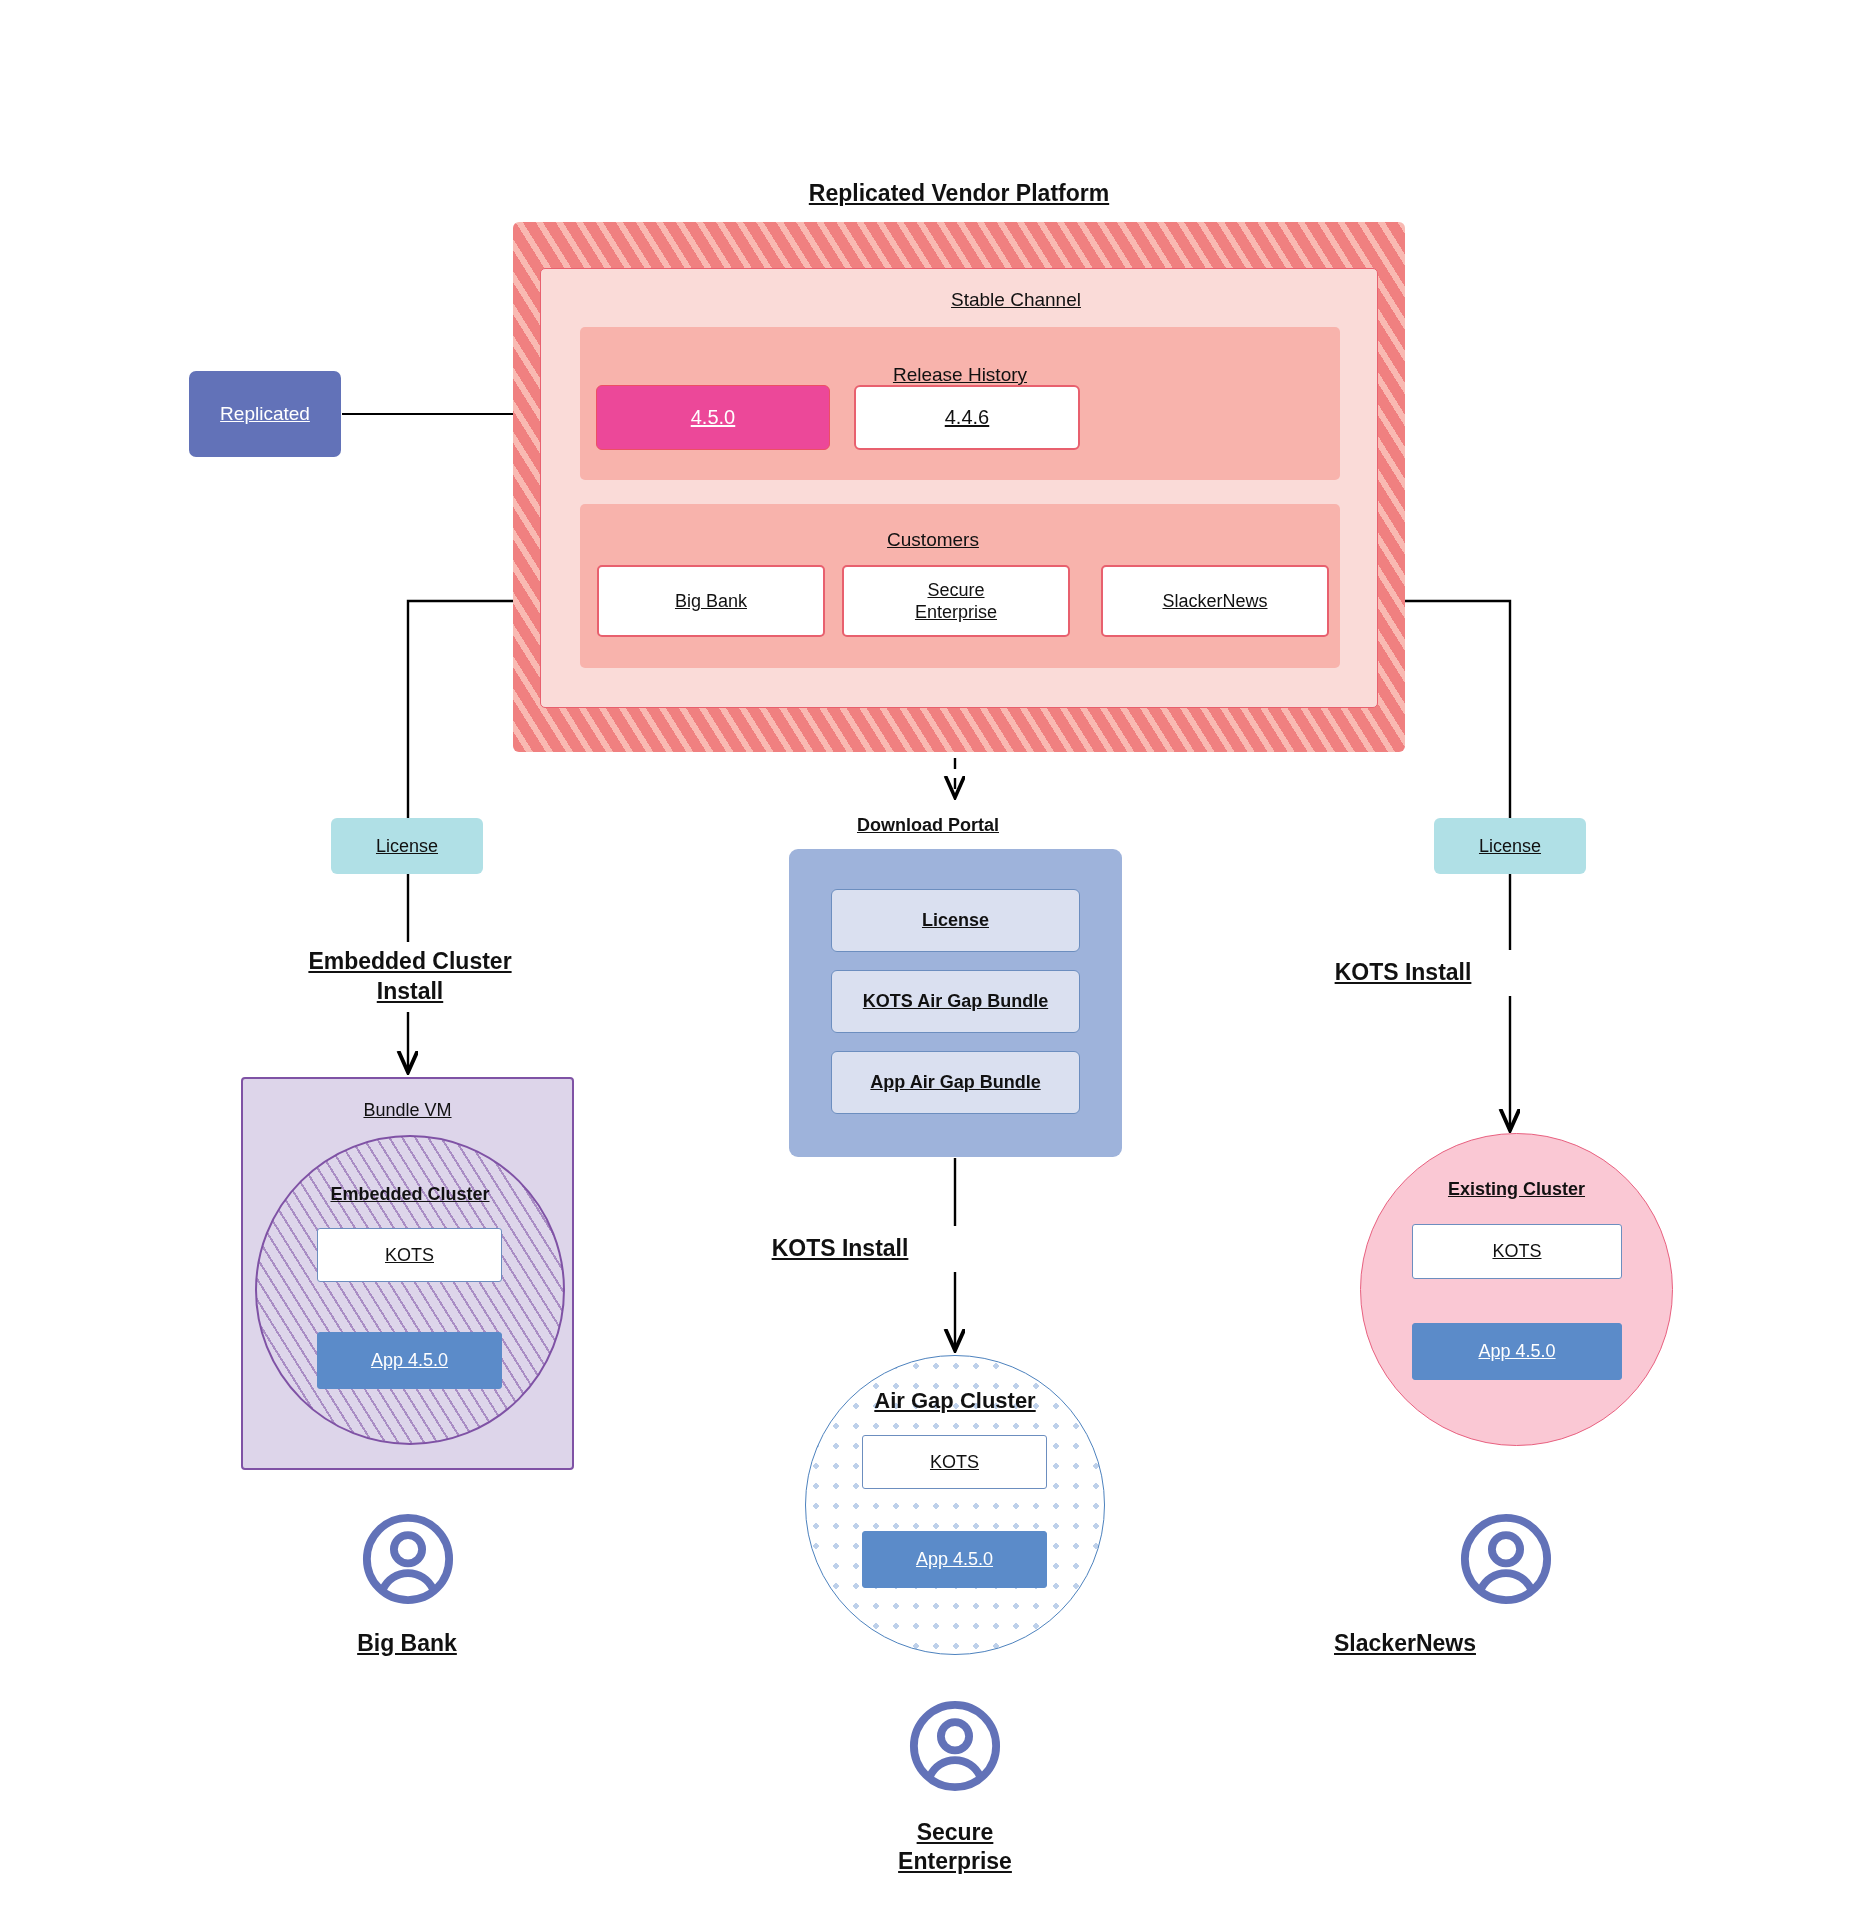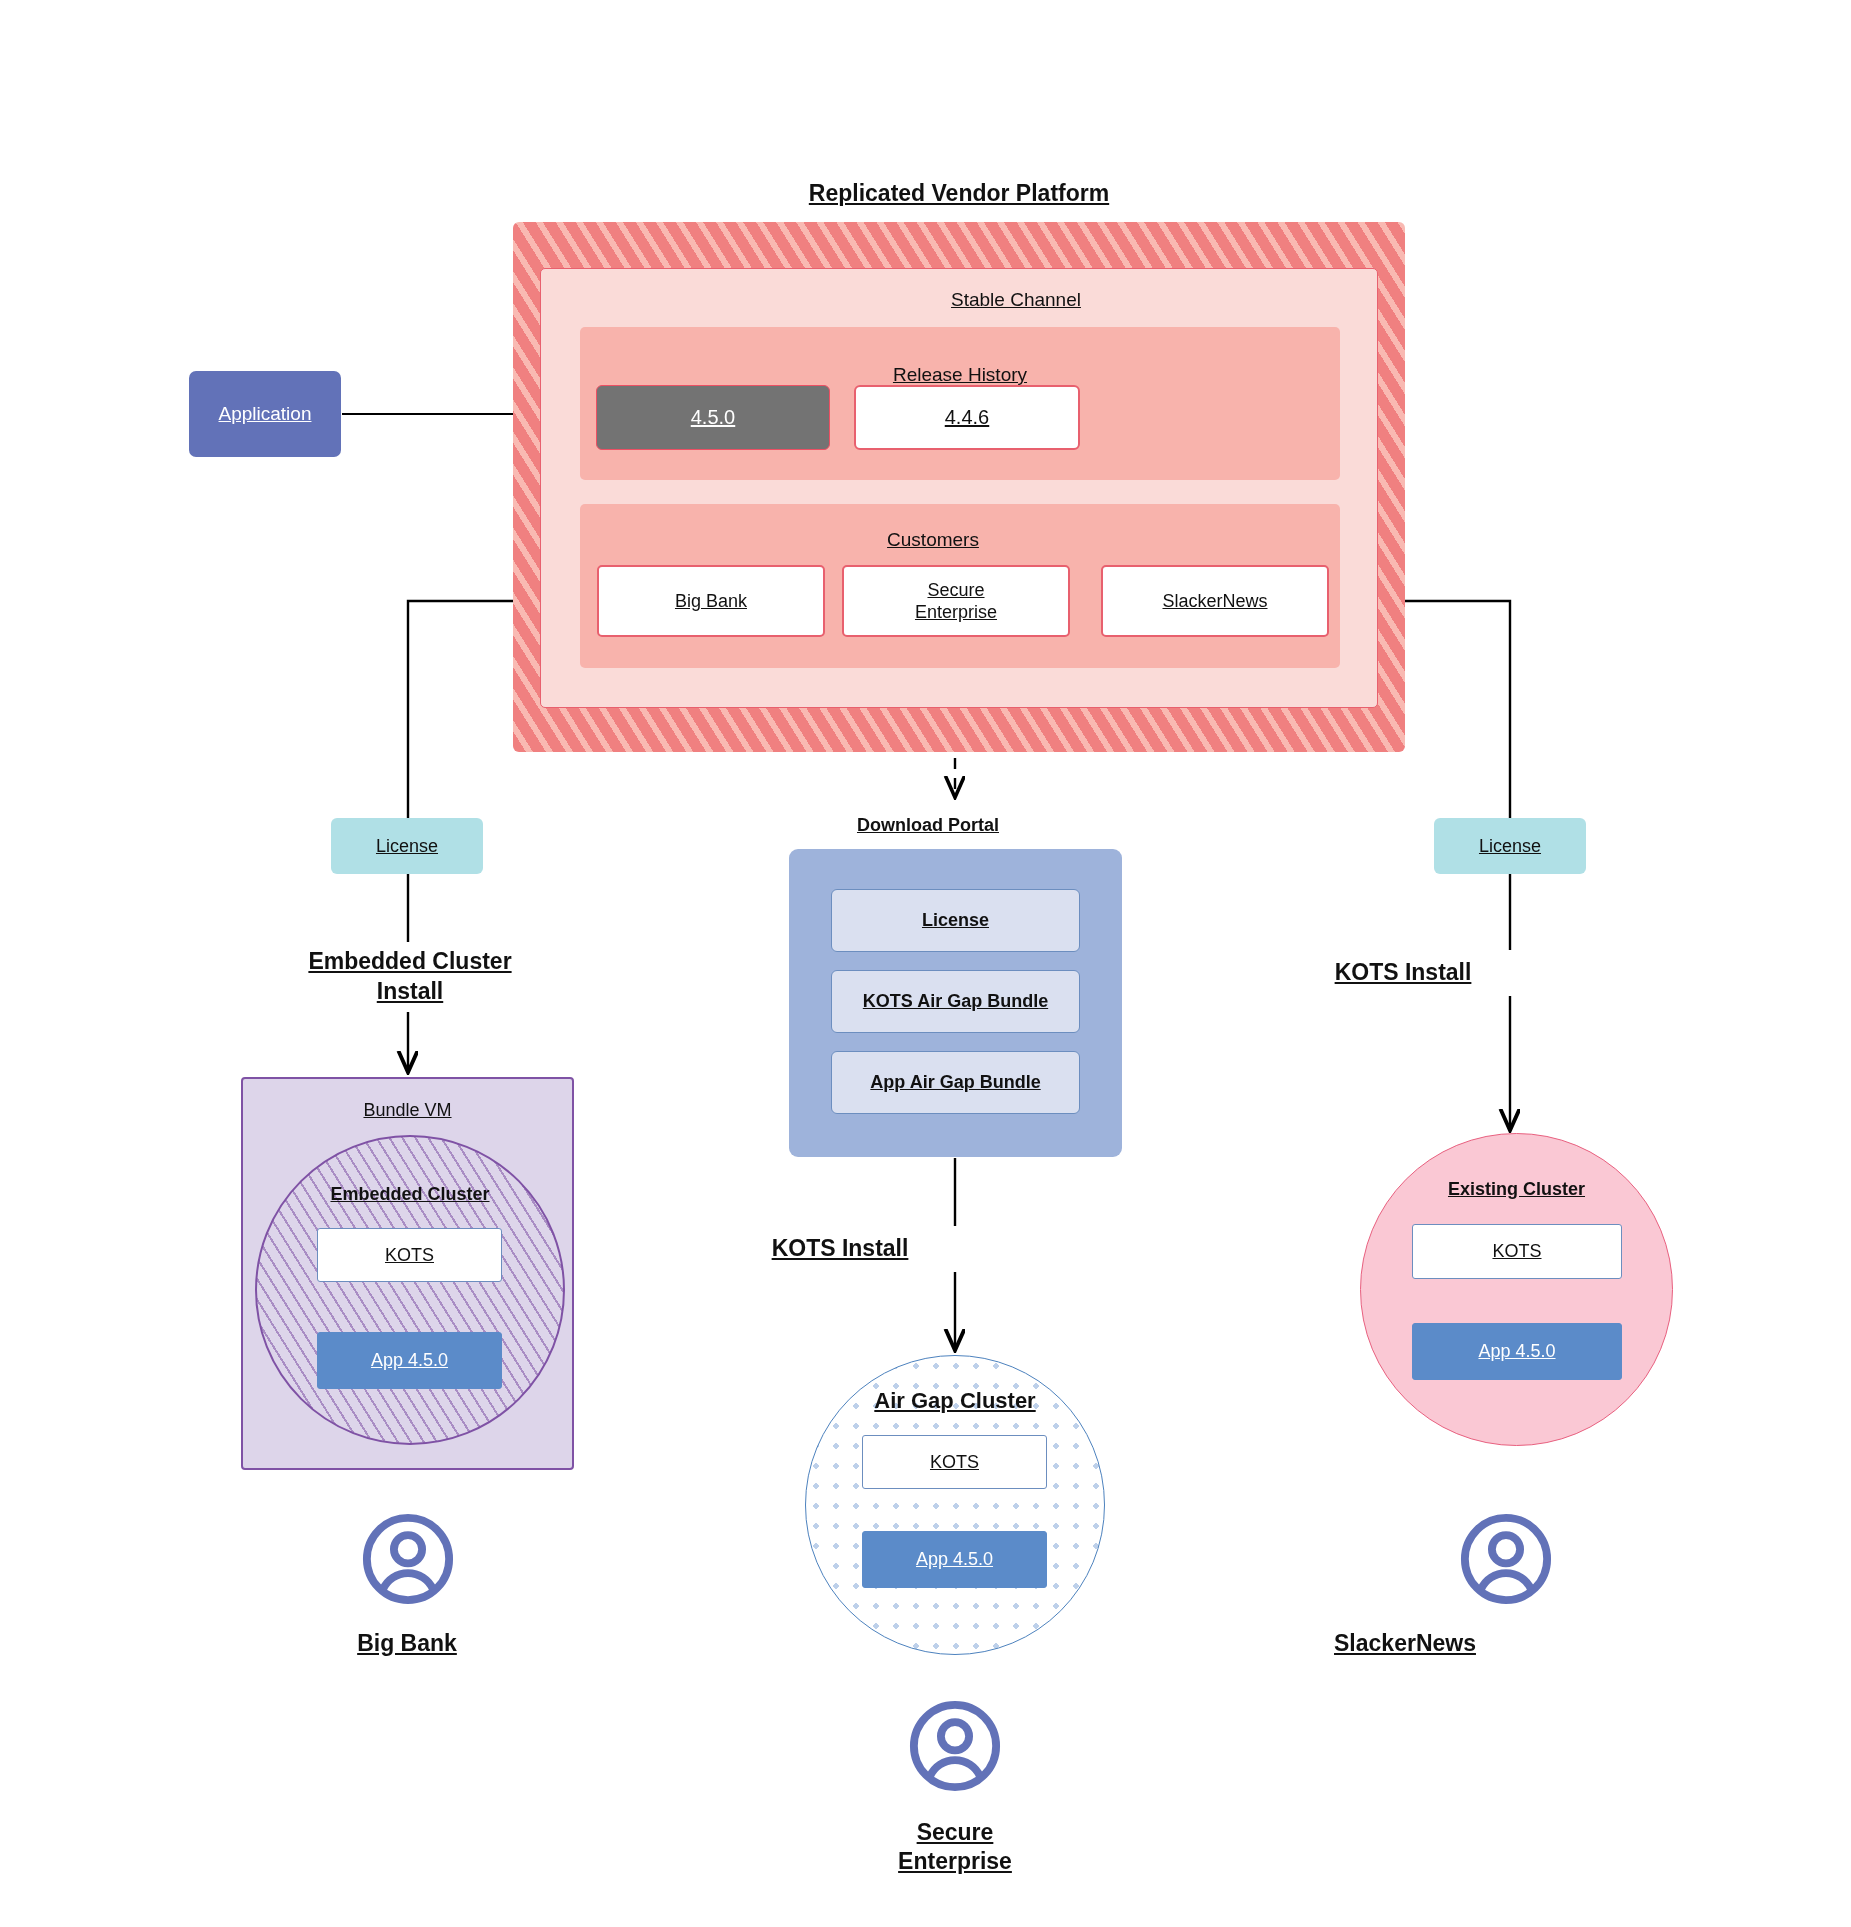--- a/index.html
+++ b/index.html
@@ -26,21 +26,21 @@
   }
   #stable-title{left:540px;top:286px;width:952px;height:28px;font-size:19px;}
 
   
   #release{
     left:580px;top:327px;width:760px;height:153px;border-radius:5px;
     background:#F8B3AC;
   }
   #release-title{left:580px;top:347px;width:760px;height:26px;font-size:19px;margin-top:15px;}
   .rel-box{top:385px;height:65px;border-radius:6px;font-size:20px;}
-  #rel-0{left:596px;width:234px;background:#737373;border:1.6px solid #ED4F63;color:#ffffff;}
+  #rel-0{left:596px;width:234px;background:#ec4899;border:1.6px solid #ED4F63;color:#ffffff;}
   #rel-1{left:854px;width:226px;background:#ffffff;border:2px solid #E8606E;color:#111;}
 
   
   #customers{
     left:580px;top:504px;width:760px;height:164px;border-radius:5px;
     background:#F8B3AC;
   }
   #customers-title{left:553px;top:527px;width:760px;height:26px;font-size:19px;}
   .cust-box{top:565px;height:72px;border-radius:5px;background:#ffffff;
             border:2px solid #E8606E;font-size:18px;line-height:1.25;}
@@ -180,21 +180,21 @@
 <div class="abs ctr" id="release-title">Release History</div>
 <div class="abs ctr rel-box" id="rel-0">4.5.0</div>
 <div class="abs ctr rel-box" id="rel-1">4.4.6</div>
 
 <div class="abs" id="customers"></div>
 <div class="abs ctr" id="customers-title">Customers</div>
 <div class="abs ctr cust-box" id="cust-0">Big Bank</div>
 <div class="abs ctr cust-box" id="cust-1">Secure<br>Enterprise</div>
 <div class="abs ctr cust-box" id="cust-2">SlackerNews</div>
 
-<div class="abs ctr" id="application">Application</div>
+<div class="abs ctr" id="application">Replicated</div>
 
 <div class="abs ctr license-chip" id="license-left">License</div>
 <div class="abs ctr license-chip" id="license-right">License</div>
 
 <div class="abs ctr step lbl" id="step-left">Embedded Cluster<br>Install</div>
 <div class="abs ctr step lbl" id="step-mid">KOTS Install</div>
 <div class="abs ctr step lbl" id="step-right">KOTS Install</div>
 
 <div class="abs ctr lbl" id="portal-title">Download  Portal</div>
 <div class="abs" id="portal"></div>

